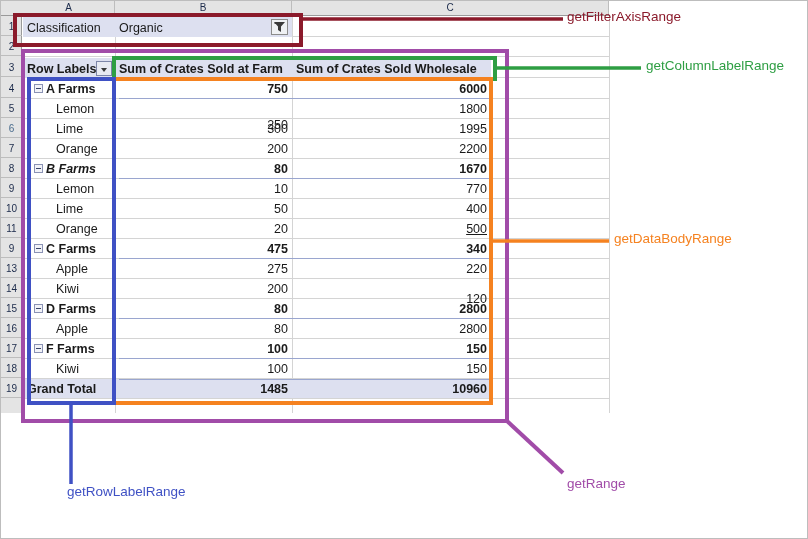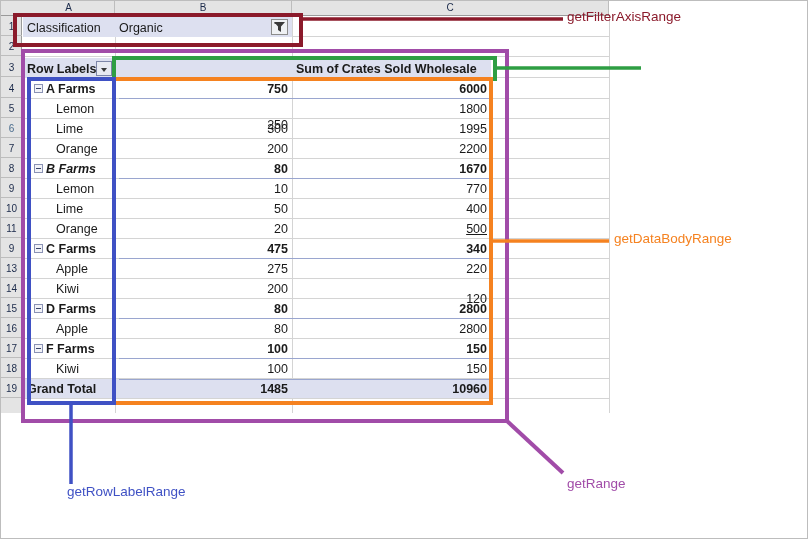--- a/index.html
+++ b/index.html
@@ -133,20 +133,21 @@
     </div>
 
     <div class="fill-hdr" style="position:absolute;left:22px;top:57px;width:92px;height:20px;"></div>
     <div class="cell b" style="left:26px;top:60px;width:72px;height:16px;line-height:16px;">Row Labels</div>
     <div class="dropbtn" style="left:95px;top:60px;">
       <svg width="14" height="13" viewBox="0 0 14 13">
         <polygon points="4,5 10,5 7,9" fill="#3a3a3a"></polygon>
       </svg>
     </div>
     <div class="fill-hdr" style="position:absolute;left:114px;top:57px;width:177px;height:20px;"></div>
+    <div class="cell b" style="left:118px;top:60px;width:173px;height:16px;line-height:16px;">Sum of Crates Sold at Farm</div>
     <div class="fill-hdr" style="position:absolute;left:291px;top:57px;width:199px;height:20px;"></div>
     <div class="cell b" style="left:295px;top:60px;width:195px;height:16px;line-height:16px;">Sum of Crates Sold Wholesale</div>
 
     <div id="pivot-rows">
         <div class="expander" style="left:33px;top:83px;"></div>
         <div class="cell b" style="left:45px;top:80px;width:65px;height:16px;line-height:16px;">A Farms</div>
         <div class="cell r b" style="left:118px;top:80px;width:169px;height:16px;line-height:16px;">750</div>
         <div class="cell r b" style="left:295px;top:80px;width:191px;height:16px;line-height:16px;">6000</div>
         <div class="underline-row" style="left:118px;top:97px;width:370px;"></div>
         <div class="cell" style="left:55px;top:100px;width:58px;height:16px;line-height:16px;">Lemon</div>
@@ -220,17 +221,18 @@
     <path d="M494,67 L640,67" fill="none" stroke="#2E9E43" stroke-width="3.5"></path>
 
     <path d="M113,78 L490,78 L490,402 L113,402 Z" fill="none" stroke="#F58220" stroke-width="4"></path>
     <path d="M490,240 L608,240" fill="none" stroke="#F58220" stroke-width="3.5"></path>
 
     <path d="M28,78 L113,78 L113,402 L28,402 Z" fill="none" stroke="#3F51C4" stroke-width="4"></path>
     <path d="M70,402 L70,483" fill="none" stroke="#3F51C4" stroke-width="3.5"></path>
   </svg>
 
   <div class="annlabel" style="left:566px;top:8px;color:#8B1A2B;">getFilterAxisRange</div>
+  <div class="annlabel" style="left:645px;top:57px;color:#2E9E43;">getColumnLabelRange</div>
   <div class="annlabel" style="left:613px;top:230px;color:#F58220;">getDataBodyRange</div>
   <div class="annlabel" style="left:66px;top:483px;color:#3F51C4;">getRowLabelRange</div>
   <div class="annlabel" style="left:566px;top:475px;color:#A14CA8;">getRange</div>
 
 </div>
 
 </body></html>

